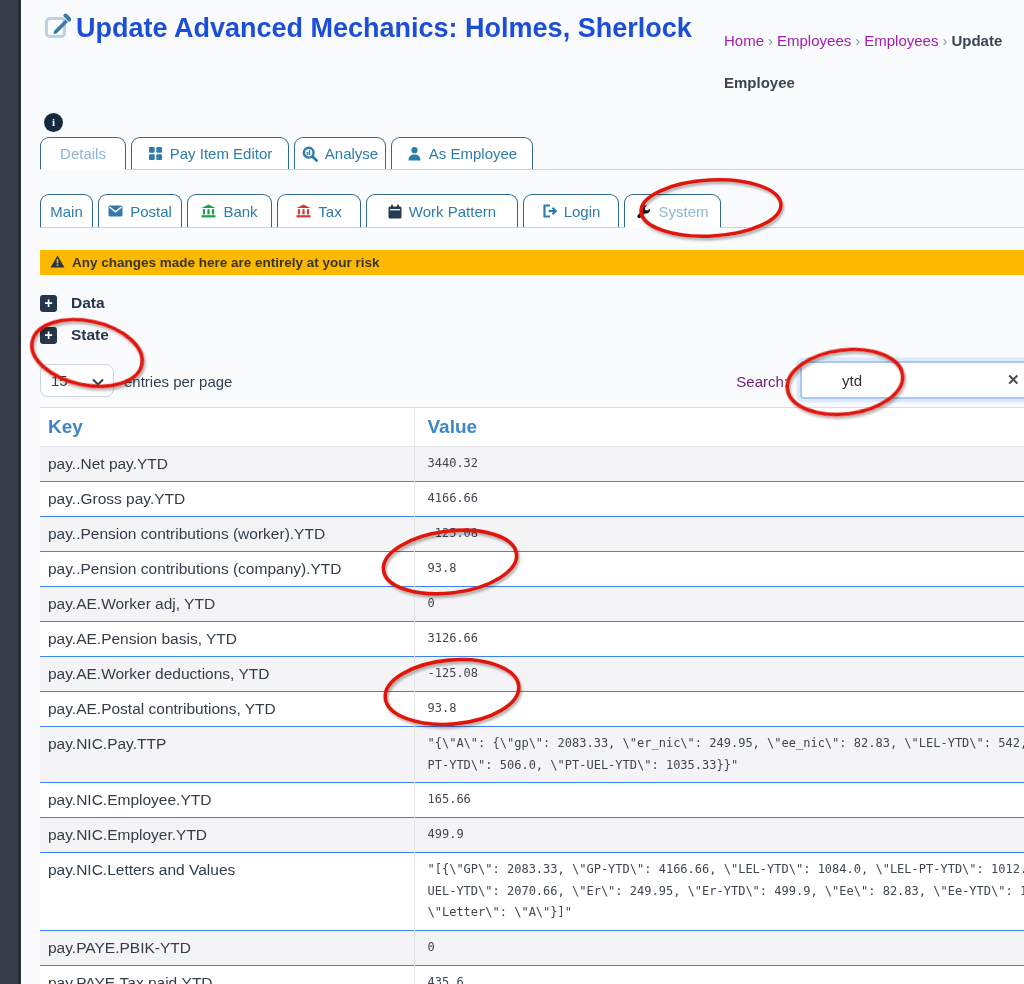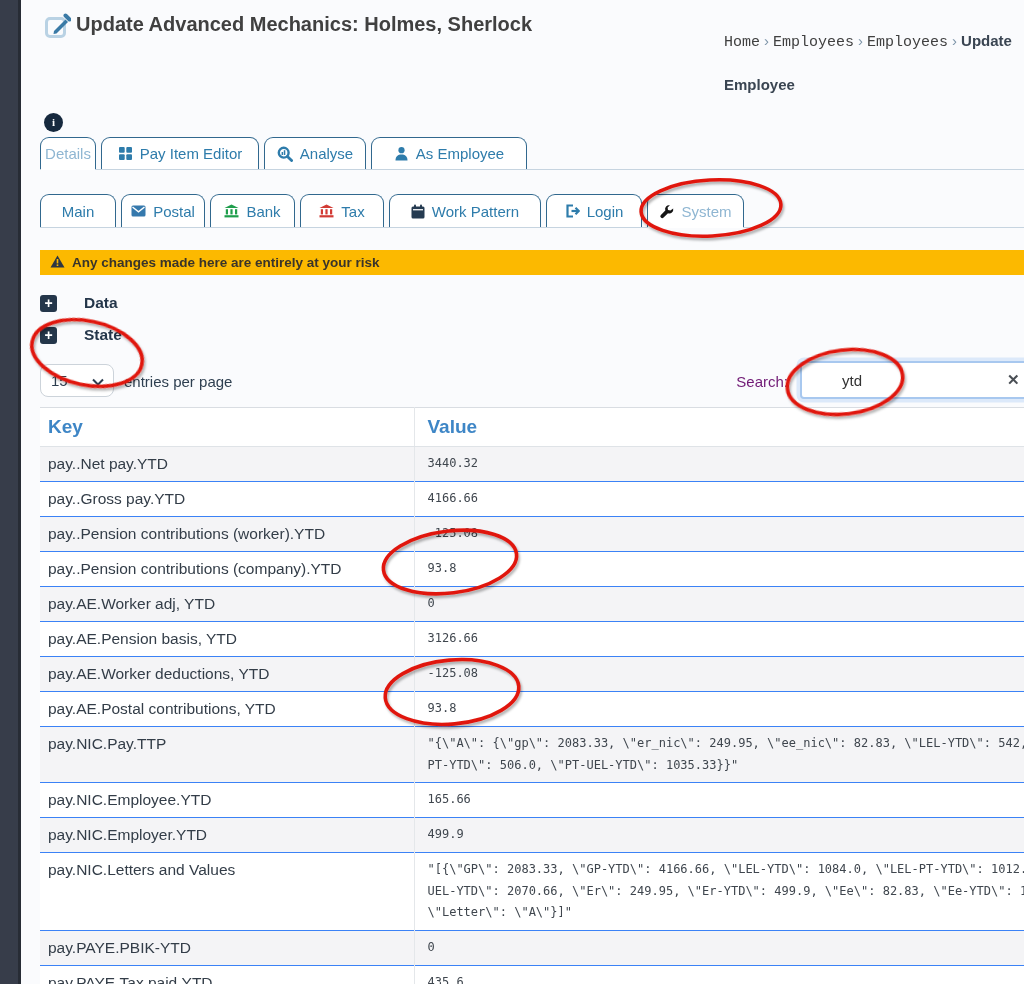--- a/index.html
+++ b/index.html
@@ -8,26 +8,26 @@
     position: relative;
     background: #fafbfd;
     font-family: "Liberation Sans", sans-serif;
     color: #333d48;
   }
   
   .sidebar { position: absolute; left: 0; top: 0; width: 21px; height: 984px;
              background: #373d4a; border-right: 3px solid #272c35; }
 
   
-  .page-title { position: absolute; left: 76px; top: 13px; font-size: 20px;
-                font-weight: 600; color: #404040; white-space: nowrap; }
+  .page-title { position: absolute; left: 76px; top: 13px; font-size: 27px;
+                font-weight: 600; color: #1d4ed8; white-space: nowrap; }
   .edit-icon { position: absolute; left: 44px; top: 12px; }
   .breadcrumb { position: absolute; left: 724px; top: 20px; width: 296px;
                 font-size: 15px; line-height: 42px; color: #3a4552; }
-  .breadcrumb a { color: #404040; text-decoration: none; cursor: pointer; font-family: Liberation Mono, monospace; }
+  .breadcrumb a { color: #a21caf; text-decoration: none; cursor: pointer; }
   .breadcrumb .sep { color: #7d95a9; padding: 0 4px; }
   .breadcrumb .current { color: #3a4552; font-weight: 600; }
 
   .info-badge { position: absolute; left: 44px; top: 113px; width: 19px; height: 19px;
                 border-radius: 50%; background: #16293e; color: #fff; text-align: center;
                 line-height: 19px; font-size: 11px; font-weight: 700; font-family: "Liberation Serif", serif; }
 
   
   .tabbar { position: absolute; left: 40px; width: 1070px; display: flex; gap: 5px;
             border-bottom: 1px solid #c6d4e0; align-items: flex-end; }
@@ -41,21 +41,21 @@
   .tab.active::after { content: ""; position: absolute; left: 0; right: 0; bottom: -1px;
                        height: 1px; background: #fff; }
   .tab .ticon { display: inline-flex; }
 
   
   .banner { position: absolute; left: 40px; top: 250px; width: 1070px; height: 25px;
             background: #fcb900; color: #39342a; font-size: 13.5px; font-weight: 700;
             display: flex; align-items: center; padding-left: 10px; gap: 7px; }
 
   
-  .section { position: absolute; left: 40px; display: flex; align-items: center; gap: 27px;
+  .section { position: absolute; left: 40px; display: flex; align-items: center; gap: 14px;
              font-size: 15.5px; font-weight: 700; color: #24364a; cursor: pointer; }
   .section.data { top: 294px; }
   .section.state { top: 326px; }
   .plus-sq { width: 17px; height: 17px; background: #24364a; border-radius: 3px;
              color: #fff; text-align: center; line-height: 16px; font-size: 14px; font-weight: 700; }
   .plus-sq::before { content: "+"; }
 
   
   .pagesize { position: absolute; left: 40px; top: 364px; width: 74px; height: 33px;
               background: #fff; border: 1px solid #ccd3da; border-radius: 8px;
@@ -105,62 +105,62 @@
 </span>
 <h1 class="page-title">Update Advanced Mechanics: Holmes, Sherlock</h1>
 
 <nav class="breadcrumb">
   <a>Home</a><span class="sep">›</span><a>Employees</a><span class="sep">›</span><a>Employees</a><span class="sep">›</span><span class="current">Update Employee</span>
 </nav>
 
 <div class="info-badge">i</div>
 
 <div class="tabbar primary">
-  <div class="tab active" style="width:56px">
+  <div class="tab active" style="width:86px">
     <span>Details</span>
   </div>
   <div class="tab" style="width:158px">
     <span class="ticon">
       <svg width="15" height="15" viewBox="0 0 15 15">
           <g fill="#2e7cab">
             <rect x="1" y="1" width="5.7" height="5.7" rx="1"></rect>
             <rect x="8.3" y="1" width="5.7" height="5.7" rx="1"></rect>
             <rect x="1" y="8.3" width="5.7" height="5.7" rx="1"></rect>
             <rect x="8.3" y="8.3" width="5.7" height="5.7" rx="1"></rect>
           </g>
         </svg>
     </span>
     <span>Pay Item Editor</span>
   </div>
-  <div class="tab" style="width:102px">
+  <div class="tab" style="width:92px">
     <span class="ticon">
       <svg width="16" height="16" viewBox="0 0 16 16">
           <circle cx="6.7" cy="6.7" r="4.9" fill="none" stroke="#2e7cab" stroke-width="2.4"></circle>
           <path d="M10.4 10.4 L14.6 14.6" stroke="#2e7cab" stroke-width="2.8" stroke-linecap="round"></path>
           <g fill="#2e7cab">
             <rect x="4.6" y="6" width="1.5" height="3"></rect>
             <rect x="6.8" y="4.2" width="1.5" height="4.8"></rect>
           </g>
         </svg>
     </span>
     <span>Analyse</span>
   </div>
-  <div class="tab" style="width:156px">
+  <div class="tab" style="width:142px">
     <span class="ticon">
       <svg width="15" height="15" viewBox="0 0 15 15">
           <circle cx="7.5" cy="4.2" r="3.1" fill="#2e7cab"></circle>
           <path d="M1.5 14.5 C1.5 10.4 4 8.6 7.5 8.6 C11 8.6 13.5 10.4 13.5 14.5 Z" fill="#2e7cab"></path>
         </svg>
     </span>
     <span>As Employee</span>
   </div>
 </div>
 
 <div class="tabbar secondary">
-  <div class="tab" style="width:76px">
+  <div class="tab" style="width:53px">
     <span>Main</span>
   </div>
   <div class="tab" style="width:84px">
     <span class="ticon">
       <svg width="15" height="12" viewBox="0 0 15 12">
           <rect x="0.5" y="0.5" width="14" height="11" rx="1.5" fill="#3579ad"></rect>
           <path d="M1.5 2 L7.5 6.8 L13.5 2" fill="none" stroke="#fff" stroke-width="1.4"></path>
         </svg>
     </span>
     <span>Postal</span>

